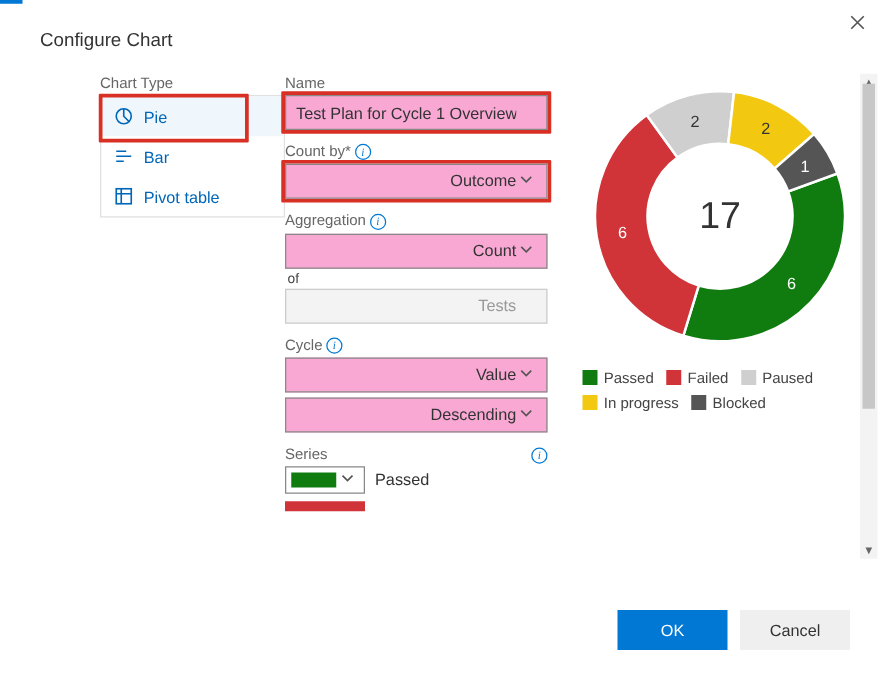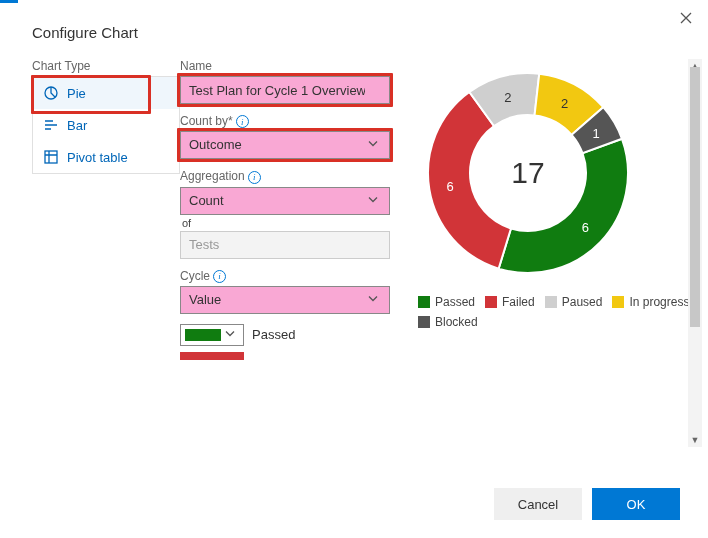--- a/index.html
+++ b/index.html
@@ -2,33 +2,33 @@
 <html><head>
 <meta charset="utf-8">
 <style>
   * { box-sizing: border-box; font-family: "Segoe UI", Arial, sans-serif; }
   body { margin: 0; background: #fff; color: #333; font-size: 13px; }
   .dialog { width: 708px; height: 538px; position: relative; padding: 0; }
   .titlebar-accent { height: 3px; width: 18px; background:#0078d4; position:absolute; left:0; top:0;}
   .close-btn { position:absolute; top:8px; right:12px; width:20px; height:20px; cursor:pointer; display:flex; align-items:center; justify-content:center; color:#555;}
   .title { font-size: 15px; font-weight:400; padding: 24px 0 18px 32px; color:#333;}
   .body { display:flex; padding: 0 8px 0 32px; height: 388px; }
-  .col-left { width:148px; flex:0 0 148px; }
+  .col-left { width:148px; flex:0 0 148px;margin-left:48px; }
   .col-mid  { width:210px; flex:0 0 210px; }
   .col-right{ flex:1; padding-left:28px; position:relative;}
   .label { font-size:12px; color:#666; margin-bottom:3px; }
   .chart-type-list { border:1px solid #e0e0e0; background:#fff; }
   .ct-item { display:flex; align-items:center; gap:8px; padding:8px 10px; color:#0066b8; cursor:pointer; font-size:13px;}
   .ct-item.selected { background:#eff6fc; }
   .ct-icon { width:16px; height:16px; display:flex; align-items:center; justify-content:center; color:#0066b8;}
   .redbox { border:3px solid #d93025; border-radius:1px;}
   .redbox.around-pie { position:absolute; margin-top:-2px; margin-left:-2px; width:120px; height:39px; }
   .field-wrap { margin-bottom:10px; position:relative;}
   .input, .select { width:100%; border:1px solid #888; background:#f9a8d4; font-size:13px; padding:5px 24px 5px 8px; color:#333; height:28px; outline:none;}
-  .select { cursor:pointer; position:relative; }
+  .select { cursor:pointer; position:relative;text-align:right; }
   .select.disabled { background:#f3f3f3; color:#999; border-color:#ccc;}
   .chev { position:absolute; right:8px; top:50%; transform:translateY(-50%); pointer-events:none; color:#555;}
   .info-icon { display:inline-flex; width:13px; height:13px; border:1px solid #0078d4; border-radius:50%; color:#0078d4; font-size:9px; align-items:center; justify-content:center; margin-left:3px; font-style:italic; font-family:Georgia,serif; vertical-align:middle;}
   .oftext { font-size:11px; color:#444; margin:2px 0 2px 2px;}
   .series-label-row { display:flex; justify-content:space-between; align-items:center; width:100%;}
   .series-swatch-sel { display:flex; align-items:center; gap:8px; margin-bottom:6px;}
   .series-swatch-sel .sw { width:64px; height:22px; border:1px solid #888; position:relative;}
   .series-swatch-sel .sw::after { content:""; position:absolute; left:4px; top:4px; right:22px; bottom:4px; background:var(--c);}
   .series-swatch-sel .sw .chev{ right:5px;}
   .series-name { font-size:13px; color:#333;}
@@ -142,23 +142,33 @@
       <div class="field-wrap">
         <div class="label">
           <span>Cycle</span><span class="info-icon">i</span>
         </div>
         <div class="select" style="position:relative; margin-bottom:4px;">
           <span>Value</span>
           <span class="chev"><svg class="icon" viewBox="0 0 16 16">
                 <path d="M4 6l4 4 4-4"></path>
               </svg></span>
         </div>
-      </div>
-
-      <div class="field-wrap">
+        <div class="select" style="position:relative">
+          <span>Descending</span>
+          <span class="chev"><svg class="icon" viewBox="0 0 16 16">
+                <path d="M4 6l4 4 4-4"></path>
+              </svg></span>
+        </div>
+      </div>
+
+      <div class="field-wrap">
+        <div class="series-label-row">
+          <div class="label">Series</div>
+          <span class="info-icon">i</span>
+        </div>
         <div class="series-swatch-sel">
           <div class="sw" style="--c:#107c10; position:relative">
             <span class="chev"><svg class="icon" viewBox="0 0 16 16">
                   <path d="M4 6l4 4 4-4"></path>
                 </svg></span>
           </div>
           <span class="series-name">Passed</span>
         </div>
         <div class="red-line"></div>
       </div>
@@ -207,16 +217,16 @@
 
       <div class="scrollbar-track">
         <div class="scrollbar-arrow" style="top:0">▲</div>
         <div class="scrollbar-thumb"></div>
         <div class="scrollbar-arrow" style="bottom:0">▼</div>
       </div>
     </div>
   </div>
 
   <div class="buttons">
+    <button class="btn btn-primary">OK</button>
     <button class="btn btn-secondary">Cancel</button>
-    <button class="btn btn-primary">OK</button>
   </div>
 </div>
 
 </body></html>

